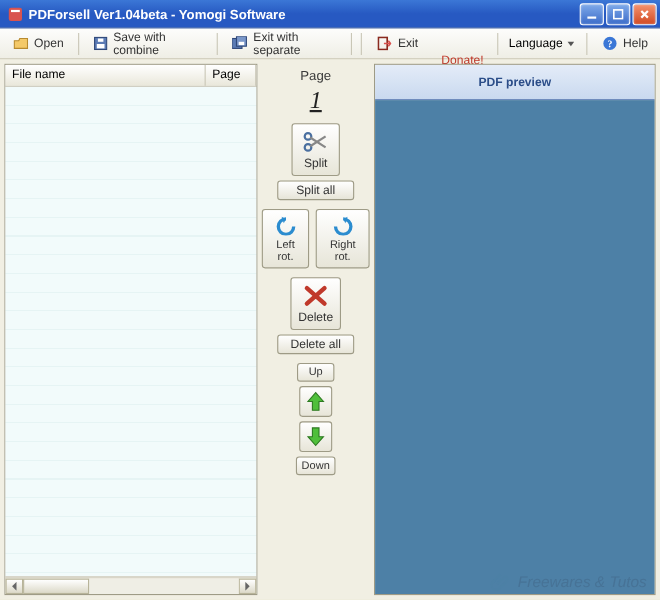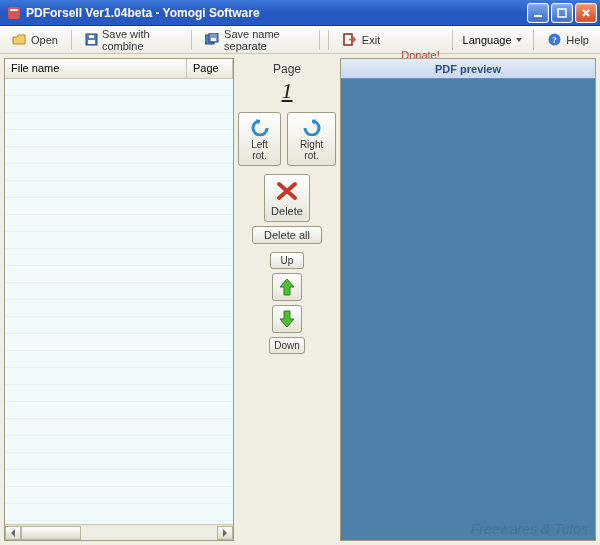--- a/index.html
+++ b/index.html
@@ -155,21 +155,21 @@
   .row2 { display:flex; gap:6px; }
   .stack { display:flex; flex-direction:column; gap:4px; align-items:center;}
 
   
   .preview {
     flex:1;
     display:flex; flex-direction:column;
     border:1px solid #9e9b86;
   }
   .preview .phdr {
-    height:20px;
+    height:32px;
     background: linear-gradient(to bottom,#e4ecf8,#c9d9ef);
     border-bottom:1px solid #6f8cbd;
     color:#2b4d88;
     font-weight:bold;
     display:flex;align-items:center;justify-content:center;
     font-size:11px;
   }
   .preview .pbody {
     flex:1;
     background:#4d80a6;
@@ -247,21 +247,21 @@
   </div>
   <div class="sep"></div>
   <div class="tbtn">
     <span class="ico16">
       <svg width="15" height="13" viewBox="0 0 15 13">
           <rect x="0" y="2" width="9" height="9" fill="#5b7bb4" stroke="#2f4878"></rect>
           <rect x="4" y="0" width="9" height="9" fill="#7a97c9" stroke="#2f4878"></rect>
           <rect x="6" y="5" width="5" height="3" fill="#fff"></rect>
         </svg>
     </span>
-    <span>Save name separate</span>
+    <span>Exit with separate</span>
   </div>
   <div class="sep"></div>
   <div class="sep"></div>
   <div class="tbtn">
     <span class="ico16">
       <svg width="13" height="13" viewBox="0 0 13 13">
           <rect x="1" y="1" width="8" height="11" fill="none" stroke="#8a2a1f" stroke-width="1.5"></rect>
           <path d="M6 6.5 H12 M10 4 L12 6.5 L10 9" fill="none" stroke="#d9534f" stroke-width="1.5"></path>
         </svg>
     </span>
@@ -316,20 +316,35 @@
       </div>
     </div>
   </div>
 
   <div class="tools">
     <div class="page-ind">
       <div class="lbl">Page</div>
       <div class="num">1</div>
     </div>
 
+    <div class="stack">
+      <div class="btn">
+        <span class="ico24 icon">
+          <svg width="26" height="22" viewBox="0 0 26 22">
+              <circle cx="6" cy="6" r="3" fill="none" stroke="#4a6fa0" stroke-width="2"></circle>
+              <circle cx="6" cy="16" r="3" fill="none" stroke="#4a6fa0" stroke-width="2"></circle>
+              <path d="M8 7 L22 16 M8 15 L22 6" stroke="#888" stroke-width="2"></path>
+            </svg>
+        </span>
+        <span>Split</span>
+      </div>
+      <div class="btn small">
+        <span>Split all</span>
+      </div>
+    </div>
 
     <div class="row2">
       <div class="btn" style="min-width:40px">
         <span class="ico24 icon" style="width:22px;height:20px">
           <svg width="20" height="18" viewBox="0 0 20 18">
               <path d="M10 3 A7 7 0 1 0 17 10" fill="none" stroke="#2b8ccf" stroke-width="3"></path>
               <path d="M6 1 L10 3 L8 7 Z" fill="#2b8ccf"></path>
             </svg>
         </span>
         <span style="text-align:center;font-size:10px">Left rot.</span>

